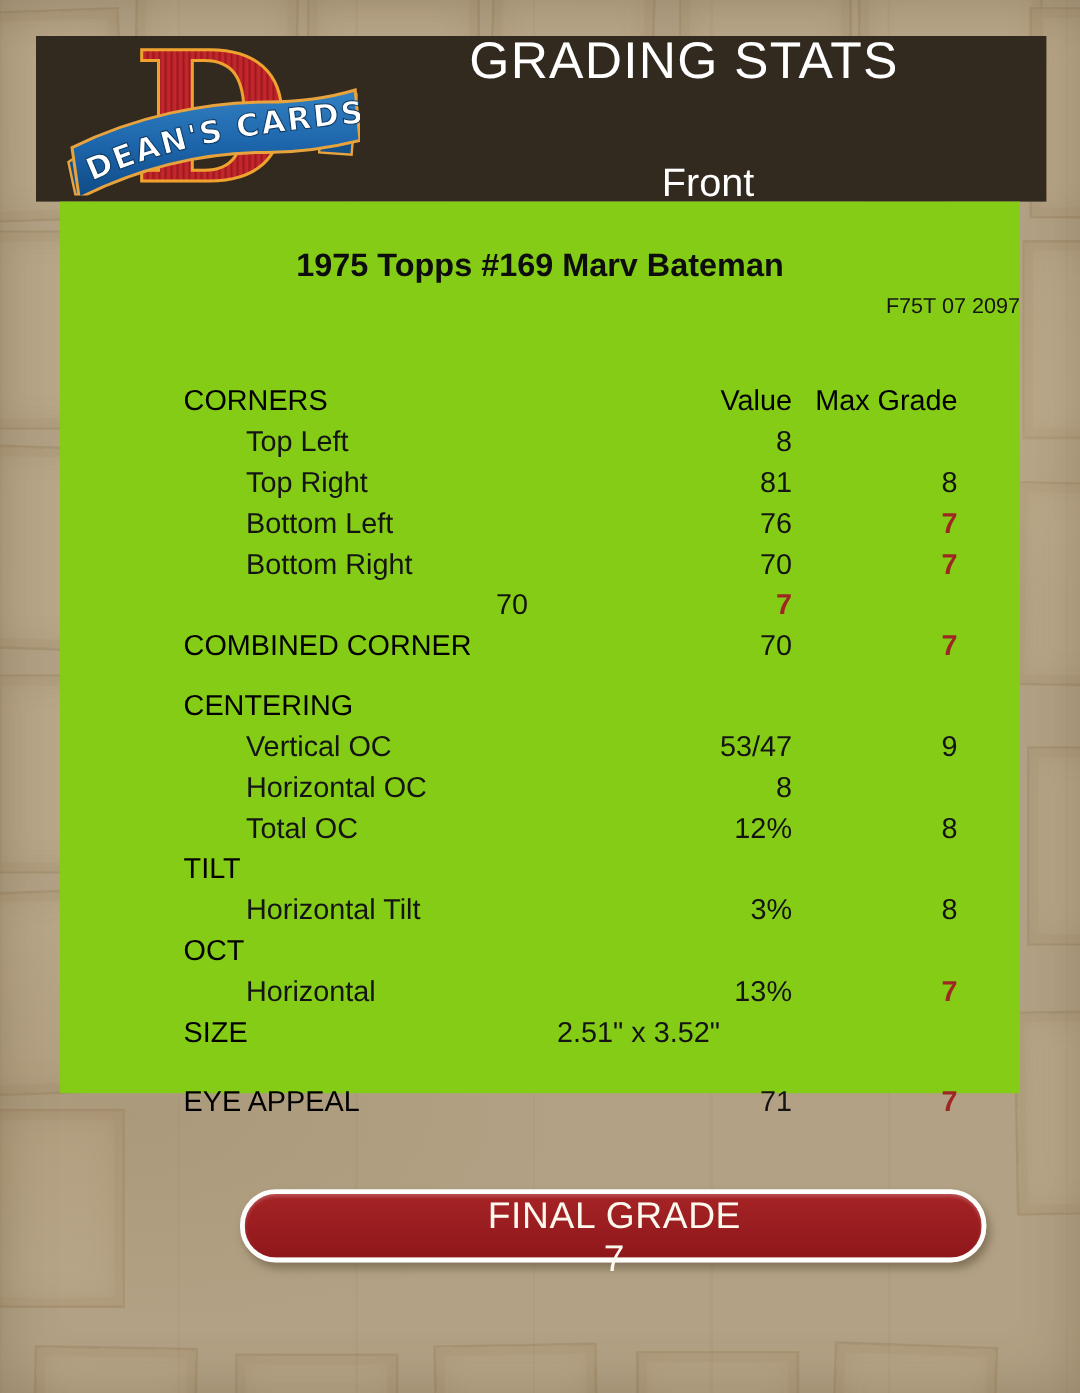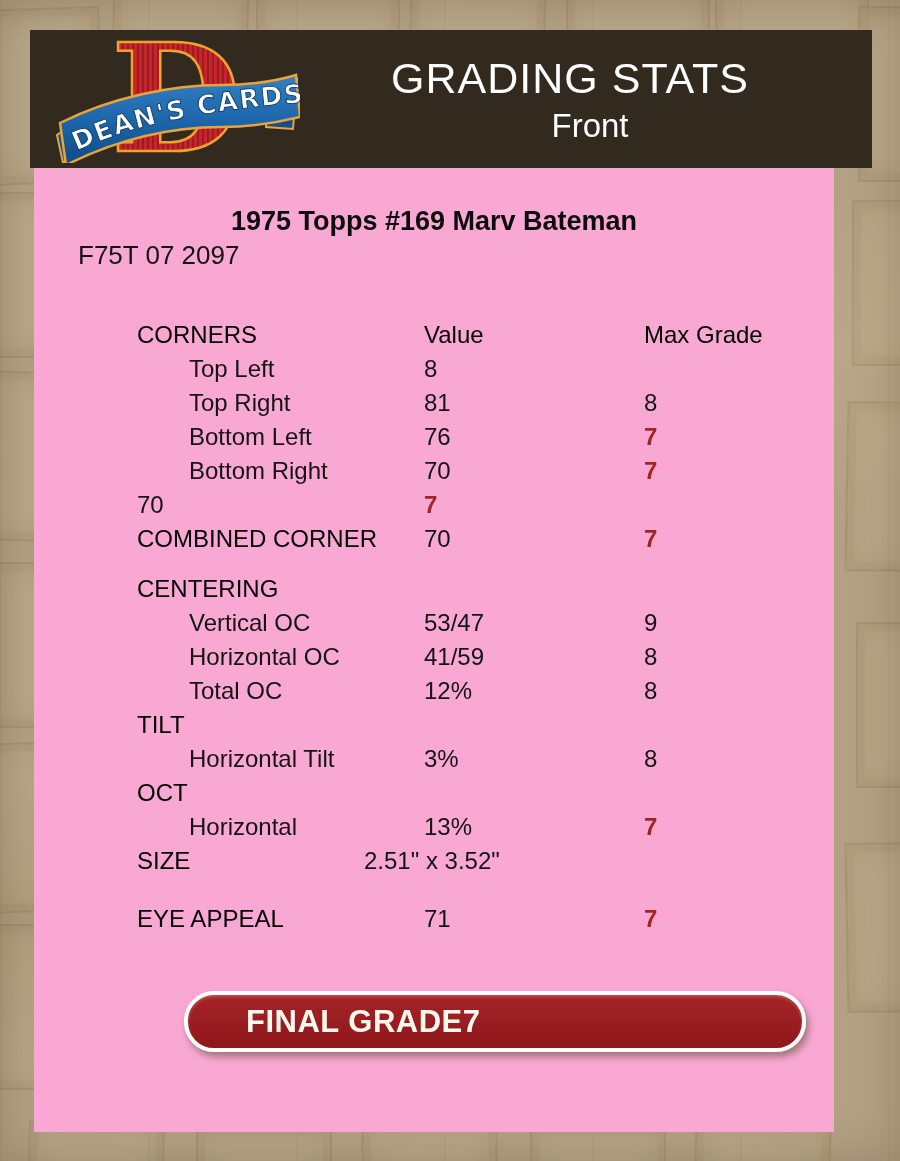--- a/index.html
+++ b/index.html
@@ -9,46 +9,46 @@
     box-shadow:inset 0 0 48px rgba(86,66,40,.30);
     background:
       radial-gradient(620px 300px at 12% 80%, rgba(124,98,62,.12), transparent 60%),
       radial-gradient(500px 260px at 92% 30%, rgba(214,196,162,.18), transparent 60%),
       repeating-linear-gradient(90deg, rgba(108,86,54,.05) 0 2px, transparent 2px 148px);}
   .bg-card{position:absolute;background:rgba(192,173,142,.55);
     border:2px solid rgba(122,97,62,.28);
     box-shadow:inset 0 0 0 7px rgba(174,154,122,.45), inset 0 0 28px rgba(110,88,56,.18);}
   
   .header{position:absolute;left:30px;top:30px;width:842px;height:138px;background:#332a1f;z-index:2;}
-  .header-text{position:absolute;left:250px;right:12px;top:0;bottom:0;display:flex;flex-direction:column;align-items:center;justify-content:center;gap:3px;}
+  .header-text{position:absolute;left:250px;right:12px;top:0;bottom:0;display:flex;flex-direction:column;align-items:center;justify-content:space-between;gap:3px;}
   .hdr-title{color:#ffffff;font-size:43px;letter-spacing:1px;line-height:1;}
   .hdr-sub{color:#ffffff;font-size:33px;line-height:1;margin-top:6px;margin-left:40px;}
   .logo{position:absolute;left:22px;top:5px;width:248px;height:128px;}
   
-  .content{position:absolute;left:34px;top:168px;width:800px;height:964px;background:#f9a8d4;z-index:2;}
+  .content{position:absolute;left:50px;top:168px;width:800px;height:743px;background:#84cc16;z-index:2;}
   .card-title{padding-top:38px;text-align:center;font-size:27px;font-weight:bold;color:#0d0d0d;line-height:31px;}
-  .card-code{margin-top:3px;text-align:left;font-size:26px;color:#141414;line-height:30px;padding-left:44px;}
+  .card-code{margin-top:3px;text-align:right;font-size:18px;color:#141414;line-height:30px;}
   
   .stats{margin:48px 0 0 103px;width:645px;}
   .row{display:grid;grid-template-columns:287px 220px 138px;height:34px;align-items:center;font-size:24px;color:#141414;}
   .row .lbl{text-align:left;white-space:nowrap;}
-  .row .val,.row .max{text-align:left;white-space:nowrap;}
+  .row .val,.row .max{text-align:right;white-space:nowrap;}
   .b{font-weight:normal;color:#000;}
   .ind{padding-left:52px;}
   .red{color:#9e2723;font-weight:bold;}
   .shift{transform:translateX(-60px);}
   .sp16{height:16px;}
   .sp24{height:24px;}
   
   .final-btn{position:absolute;left:150px;top:823px;width:500px;height:53px;box-sizing:content-box;
     background:linear-gradient(180deg,#a62325 0%,#9b1e21 45%,#8e171a 100%);
     border:4px solid #fdfdfb;border-radius:30px;
     box-shadow:3px 5px 7px rgba(92,78,55,.55), inset 0 2px 3px rgba(255,255,255,.22);
-    display:flex;align-items:center;
-    padding:0 56px 0 58px;color:#fdf8ee;font-size:31px;font-weight:bold;letter-spacing:.5px;cursor:pointer;}
+    display:flex;align-items:center;justify-content:space-between;
+    padding:0 56px 0 58px;color:#fdf8ee;font-size:31px;font-weight:normal;letter-spacing:.5px;cursor:pointer;flex-direction:column;}
 </style>
 </head>
 <body>
 
 <div class="page">
 
   <div class="bg-card" style="left:-22px;top:8px;width:120px;height:172px;transform:rotate(-2deg);"></div>
   <div class="bg-card" style="left:112px;top:-34px;width:132px;height:182px;transform:rotate(1deg);"></div>
   <div class="bg-card" style="left:256px;top:-12px;width:140px;height:190px;"></div>
   <div class="bg-card" style="left:408px;top:-26px;width:132px;height:182px;transform:rotate(2deg);"></div>
@@ -145,21 +145,20 @@
         <div class="val"></div>
         <div class="max"></div>
       </div>
       <div class="row">
         <div class="lbl ind">Vertical OC</div>
         <div class="val">53/47</div>
         <div class="max">9</div>
       </div>
       <div class="row">
         <div class="lbl ind">Horizontal OC</div>
-        <div class="val">41/59</div>
         <div class="max">8</div>
       </div>
       <div class="row">
         <div class="lbl ind">Total OC</div>
         <div class="val">12%</div>
         <div class="max">8</div>
       </div>
       <div class="row">
         <div class="lbl b">TILT</div>
         <div class="val"></div>

